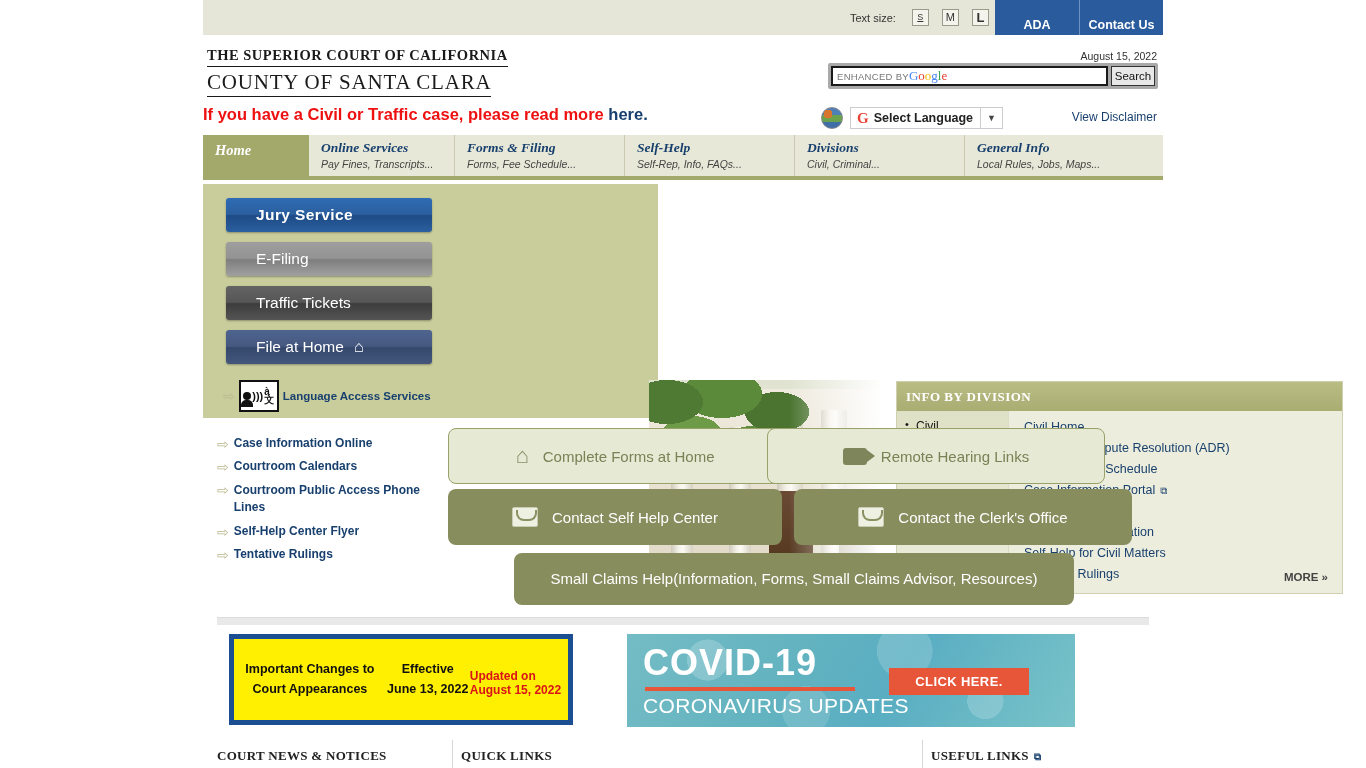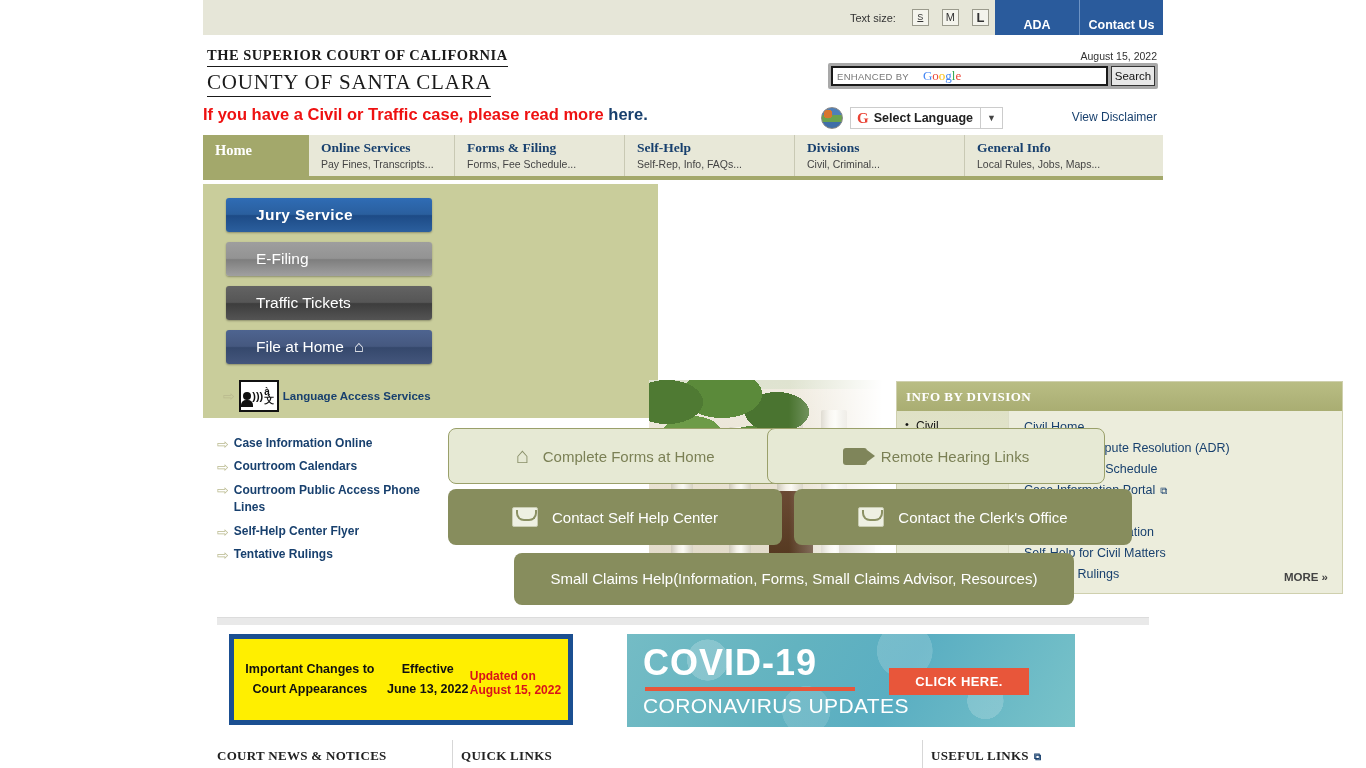--- a/index.html
+++ b/index.html
@@ -60,21 +60,21 @@
     background:#a9a9a9; border-radius:2px; padding:3px;
     display:flex; align-items:stretch; gap:3px;
   }
   .search-input {
     flex:1; border:2px solid #1a1a1a; background:#fff;
     font-size:11px; color:#666; padding:0 4px;
     display:flex; align-items:center;
   }
   .search-ghost { color:#777; font-size:9.5px; letter-spacing:.3px; }
   .g-blue{color:#4285f4}.g-red{color:#ea4335}.g-yel{color:#fbbc05}.g-grn{color:#34a853}
-  .search-ghost .gword { font-size:13px; letter-spacing:0; margin-left:14px; font-family:"Liberation Serif", serif; }
+  .search-ghost .gword { font-size:13px; letter-spacing:0; margin-left:0; font-family:"Liberation Serif", serif; }
   .search-btn {
     width:44px; border:1px solid #333; background:#e8e8e8; color:#111;
     font-size:11.5px; display:flex; align-items:center; justify-content:center; cursor:pointer;
   }
 
   
   .alertrow { position:absolute; left:0; top:102px; width:960px; height:33px; background:#fff; }
   .alert-text {
     position:absolute; left:0; top:3px; font-size:16.5px; font-weight:bold; color:#ee1111;
   }
@@ -100,21 +100,21 @@
     border-left:1px solid #ccc; padding:0 6px; font-size:9px; color:#444;
     display:flex; align-items:center; height:100%;
   }
   .disclaimer {
     position:absolute; right:6px; top:8px; font-size:12px; color:#18406e; cursor:pointer;
   }
 
   
   .nav {
     position:absolute; left:0; top:135px; width:960px; height:45px;
-    background:#e8e8d8; display:flex; border-bottom:4px solid #a3a86b;
+    background:#e8e8d8; display:flex; border-bottom:4px solid #a3a86b;font-style:italic;
   }
   .tab {
     position:relative; height:41px; padding:5px 10px 0 12px; cursor:pointer;
     border-right:1px solid #c9c9b4;
   }
   .tab.home {
     width:106px; background:#a3a86b; border-right:none;
     display:flex; align-items:flex-start; padding-top:7px;
   }
   .tab.home .t1 { color:#fff; font-size:14.5px; font-family:"Liberation Serif", serif; font-weight:bold; }

